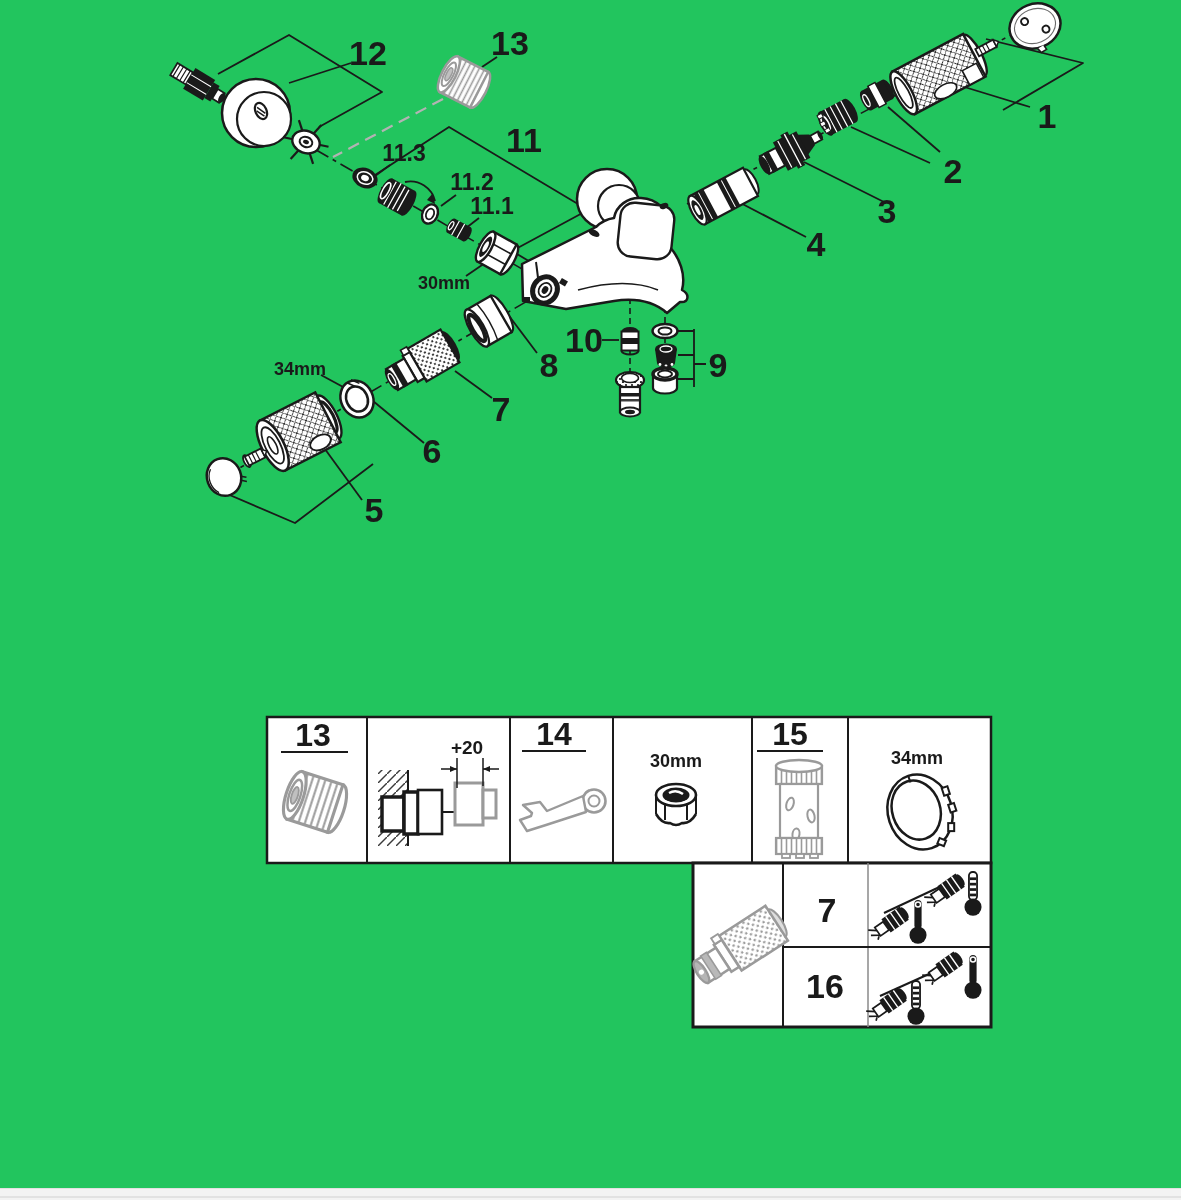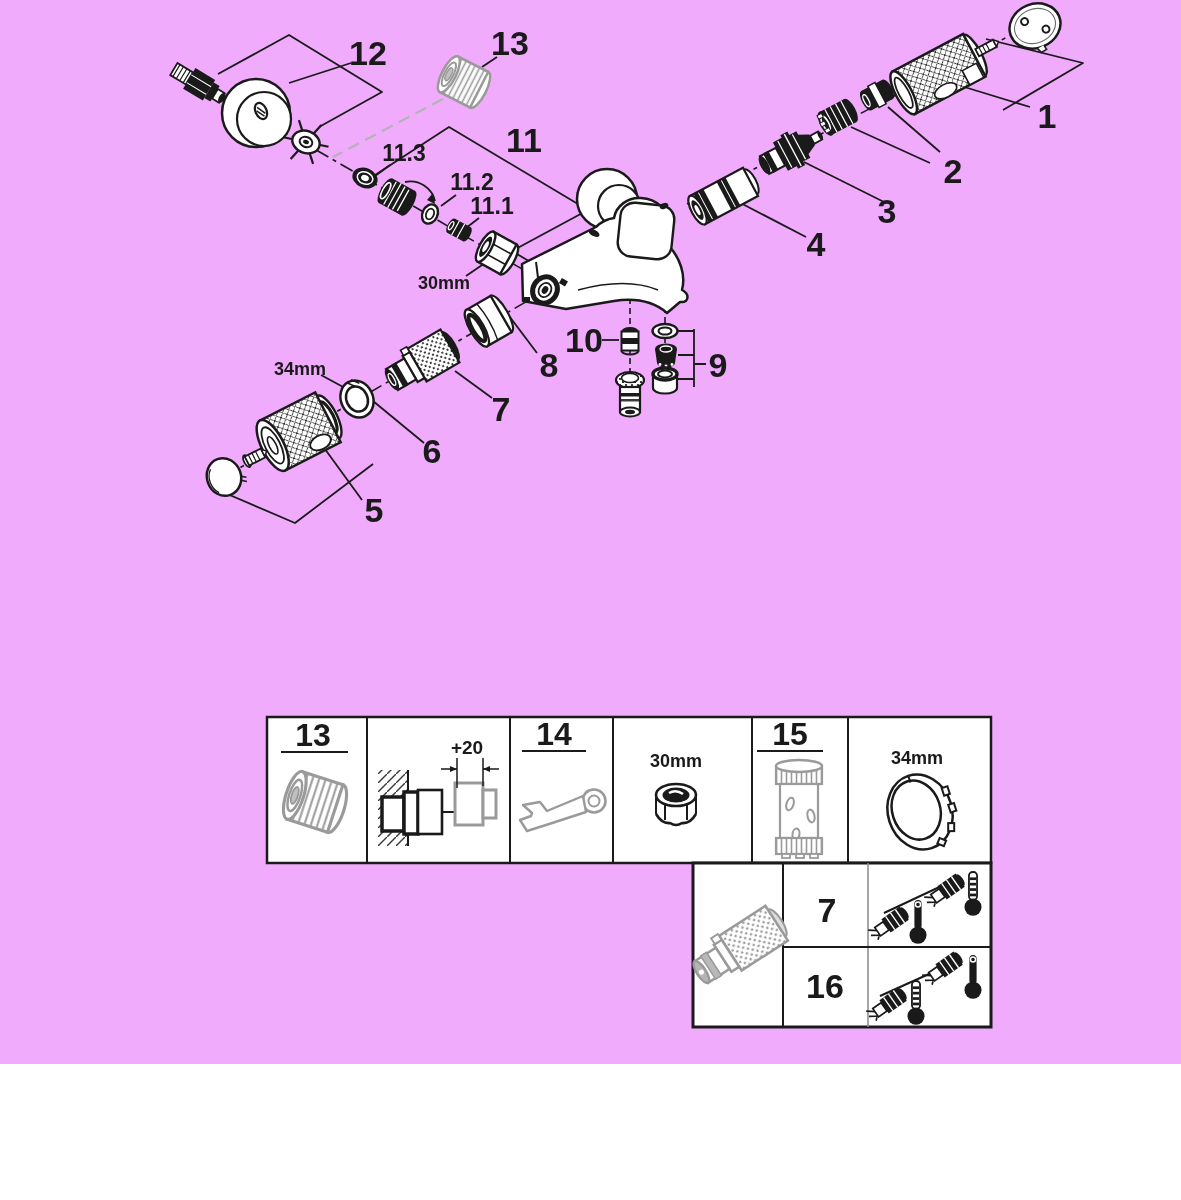--- a/index.html
+++ b/index.html
@@ -1,16 +1,16 @@
 <!DOCTYPE html>
 <html><head>
 <meta charset="utf-8">
 <style>
   html,body{margin:0;padding:0;background:#fff;}
-  .canvas{position:relative;width:1181px;height:1064px;background:#f0abfc;overflow:hidden;
+  .canvas{position:relative;width:1181px;height:1200px;background:#22c55e;overflow:hidden;
           font-family:"Liberation Sans", sans-serif;}
   svg{position:absolute;left:0;top:0;}
   text{font-family:"Liberation Sans", sans-serif;font-weight:700;fill:#1a1a1a;}
   .lbl{text-anchor:middle;}
 </style>
 </head>
 <body>
 
 <div class="canvas">
 <svg width="1181" height="1200" viewBox="0 0 1181 1200">

